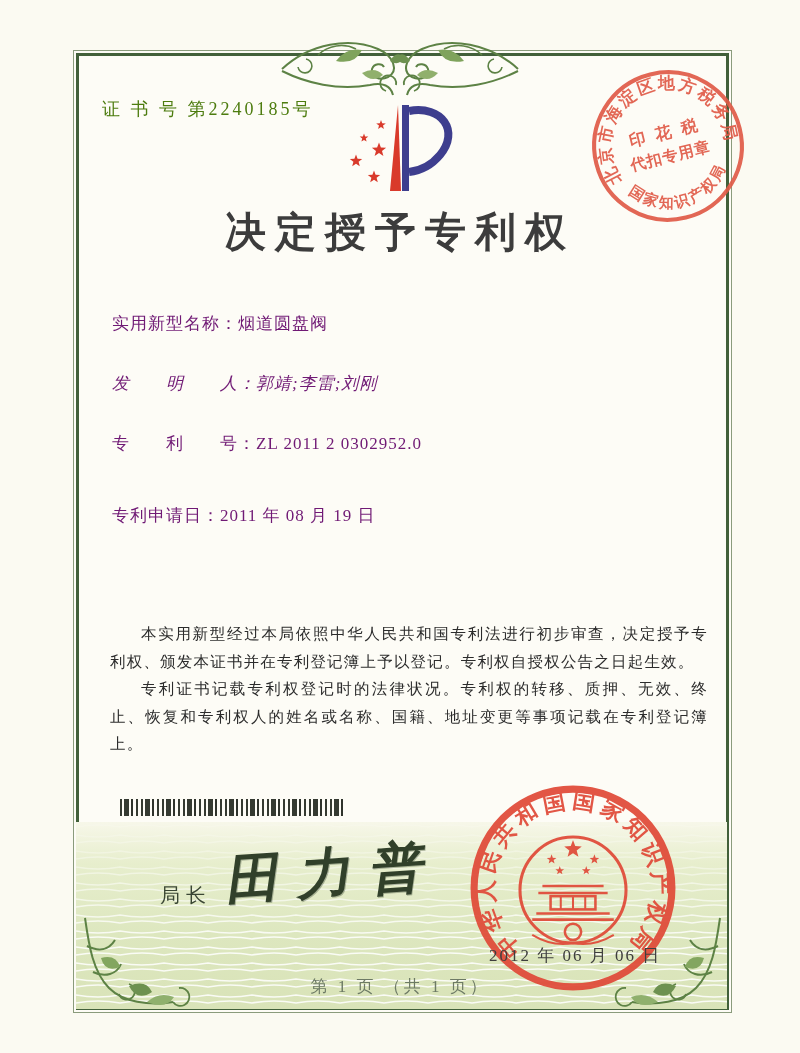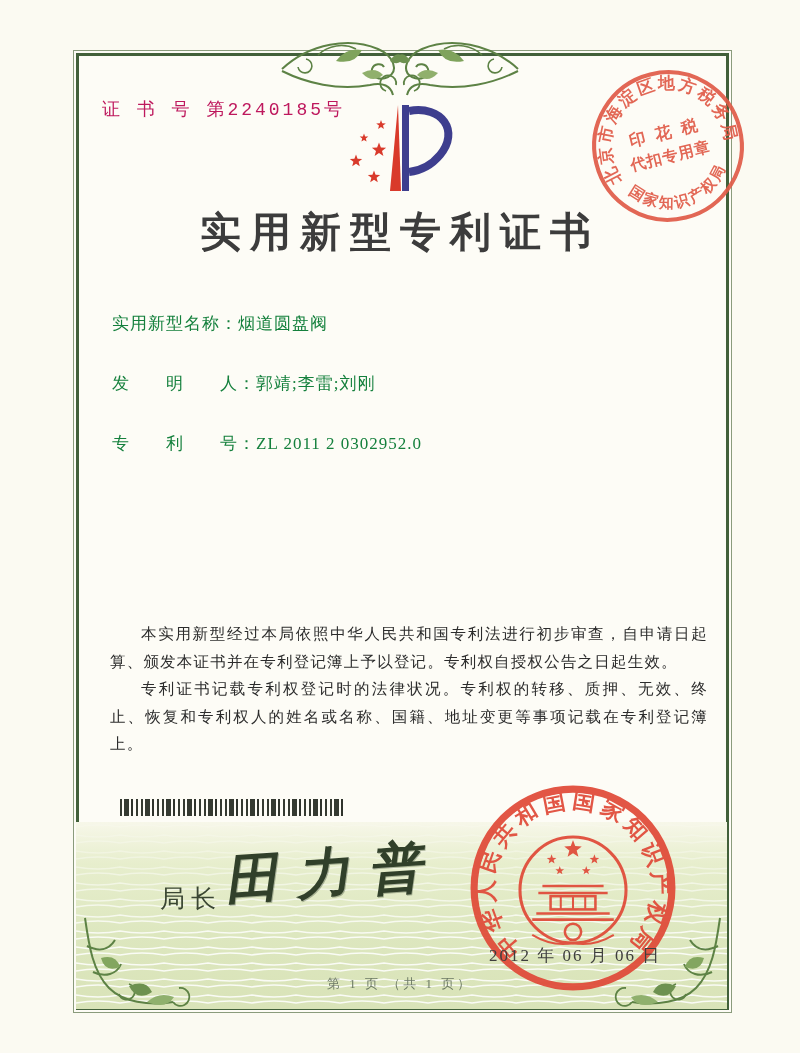--- a/index.html
+++ b/index.html
@@ -13,32 +13,32 @@
   
   .frame{position:absolute;left:73px;top:50px;width:657px;height:961px;
     border:1px solid #8a9b7c;background:#fdfcf6;}
   .frame-inner{position:absolute;inset:2px;border:3px solid #42603a;}
   
   .orn-top{position:absolute;left:278px;top:24px;width:244px;height:86px;z-index:5;}
   .orn-corner{position:absolute;width:150px;height:92px;z-index:5;}
   .orn-bl{left:79px;top:916px;}
   .orn-br{left:576px;top:916px;transform:scaleX(-1);}
   
-  .cert-no{position:absolute;left:102px;top:97px;font-size:18px;letter-spacing:3px;color:#be185d;font-family:Liberation Mono, monospace;}
+  .cert-no{position:absolute;left:102px;top:97px;font-size:18px;letter-spacing:3px;color:#4d7c0f;}
   
   .tax-stamp{position:absolute;left:586px;top:64px;width:164px;height:164px;transform:rotate(-14deg);opacity:.92;}
   
   .logo{position:absolute;left:328px;top:93px;width:152px;height:112px;}
   
   .title{position:absolute;left:0;top:205px;width:100%;text-align:center;
     font-size:41px;font-weight:600;letter-spacing:9px;color:#3c3c3c;}
   
-  .fields{position:absolute;left:112px;top:312px;width:540px;font-size:17px;color:#15803d;}
+  .fields{position:absolute;left:112px;top:312px;width:540px;font-size:17px;color:#701a75;}
   .field-row{margin-bottom:37px;letter-spacing:1px;white-space:nowrap;}
-  .field-row:nth-child(2){}
+  .field-row:nth-child(2){font-style:italic;}
   .field-row:nth-child(3){margin-bottom:49px;}
   .field-row:nth-child(4){margin-bottom:32px;}
   .field-row:nth-child(5){margin-bottom:34px;}
   .field-label{display:inline;}
   .field-value{display:inline;}
   
   .body-text{position:absolute;left:110px;top:620px;width:598px;
     font-size:15.5px;line-height:27.5px;letter-spacing:1.2px;
     text-align:justify;color:#2c2c2c;}
   .body-text p{margin:0;text-indent:2em;}
@@ -48,31 +48,31 @@
       #353a31 0,#353a31 2px,rgba(0,0,0,0) 2px,rgba(0,0,0,0) 4px,
       #353a31 4px,#353a31 9px,rgba(0,0,0,0) 9px,rgba(0,0,0,0) 11px,
       #2f332c 11px,#2f332c 13px,rgba(0,0,0,0) 13px,rgba(0,0,0,0) 16px,
       #353a31 16px,#353a31 18px,rgba(0,0,0,0) 18px,rgba(0,0,0,0) 21px);}
   
   .band{position:absolute;left:76px;top:822px;width:651px;height:187px;z-index:1;
     background:linear-gradient(180deg,#f7f7e9 0%,#e7eecd 22%,#dde7bf 60%,#d9e3b8 100%);}
   .band svg{position:absolute;inset:0;width:100%;height:100%;}
   
   .sig-row{position:absolute;left:160px;top:845px;width:290px;height:100px;z-index:4;}
-  .sig-title{position:absolute;left:0;top:37px;font-size:25px;letter-spacing:6px;color:#3a4633;}
+  .sig-title{position:absolute;left:0;top:37px;font-size:20px;letter-spacing:6px;color:#3a4633;}
   .sig-name{position:absolute;left:68px;top:-8px;font-size:54px;letter-spacing:18px;
     color:#31402a;transform:rotate(-4deg) skewX(-12deg);font-weight:600;
     text-shadow:1px 1px 0 rgba(49,64,42,.35);}
   
   .seal{position:absolute;left:469px;top:784px;width:208px;height:208px;z-index:3;opacity:.93;}
   .seal-date{position:absolute;left:468px;top:944px;width:214px;text-align:center;z-index:4;
     font-size:17px;letter-spacing:2px;color:#3e3e3e;}
   
   .footer{position:absolute;left:0;top:975px;width:100%;text-align:center;z-index:4;
-    font-size:13px;letter-spacing:3px;color:#6d7a65;}
+    font-size:17px;letter-spacing:3px;color:#6d7a65;}
 </style>
 </head>
 <body>
 
 <div class="page">
 
   <div class="frame">
     <div class="frame-inner"></div>
   </div>
 
@@ -168,36 +168,39 @@
     <polygon points="62,98 73,98 70,12" fill="#d93a2b"></polygon>
     <polygon points="74,12 81,12 81,98 74,98" fill="#3e3e8e"></polygon>
     <path d="M81,18 C114,12 132,38 112,62 C102,74 90,78 81,79" fill="none" stroke="#3e3e8e" stroke-width="8"></path>
     <polygon fill="#d93a2b" points="53.0,27.0 54.2,30.3 57.8,30.5 55.0,32.6 55.9,36.0 53.0,34.1 50.1,36.0 51.0,32.6 48.2,30.5 51.8,30.3"></polygon>
     <polygon fill="#d93a2b" points="36.0,40.5 37.1,43.5 40.3,43.6 37.8,45.6 38.6,48.6 36.0,46.9 33.4,48.6 34.2,45.6 31.7,43.6 34.9,43.5"></polygon>
     <polygon fill="#d93a2b" points="51.0,49.5 52.9,54.5 58.1,54.7 54.0,58.0 55.4,63.1 51.0,60.1 46.6,63.1 48.0,58.0 43.9,54.7 49.1,54.5"></polygon>
     <polygon fill="#d93a2b" points="28.0,61.5 29.6,65.8 34.2,66.0 30.6,68.8 31.8,73.3 28.0,70.7 24.2,73.3 25.4,68.8 21.8,66.0 26.4,65.8"></polygon>
     <polygon fill="#d93a2b" points="46.0,77.5 47.6,81.8 52.2,82.0 48.6,84.8 49.8,89.3 46.0,86.7 42.2,89.3 43.4,84.8 39.8,82.0 44.4,81.8"></polygon>
   </svg>
 
-  <div class="title">实用新型专利证书</div>
+  <div class="title">决定授予专利权</div>
 
   <div class="fields">
     <div class="field-row">
       <span class="field-label">实用新型名称：</span><span class="field-value">烟道圆盘阀</span>
     </div>
     <div class="field-row">
       <span class="field-label">发　　明　　人：</span><span class="field-value">郭靖;李雷;刘刚</span>
     </div>
     <div class="field-row">
       <span class="field-label">专　　利　　号：</span><span class="field-value">ZL 2011 2 0302952.0</span>
     </div>
+    <div class="field-row">
+      <span class="field-label">专利申请日：</span><span class="field-value">2011 年 08 月 19 日</span>
+    </div>
   </div>
 
   <div class="body-text">
-    <p>本实用新型经过本局依照中华人民共和国专利法进行初步审查，自申请日起算、颁发本证书并在专利登记簿上予以登记。专利权自授权公告之日起生效。</p>
+    <p>本实用新型经过本局依照中华人民共和国专利法进行初步审查，决定授予专利权、颁发本证书并在专利登记簿上予以登记。专利权自授权公告之日起生效。</p>
     <p>专利证书记载专利权登记时的法律状况。专利权的转移、质押、无效、终止、恢复和专利权人的姓名或名称、国籍、地址变更等事项记载在专利登记簿上。</p>
   </div>
 
   <div class="barcode"></div>
 
   <div class="sig-row">
     <span class="sig-title">局长</span>
     <span class="sig-name">田力普</span>
   </div>
 

